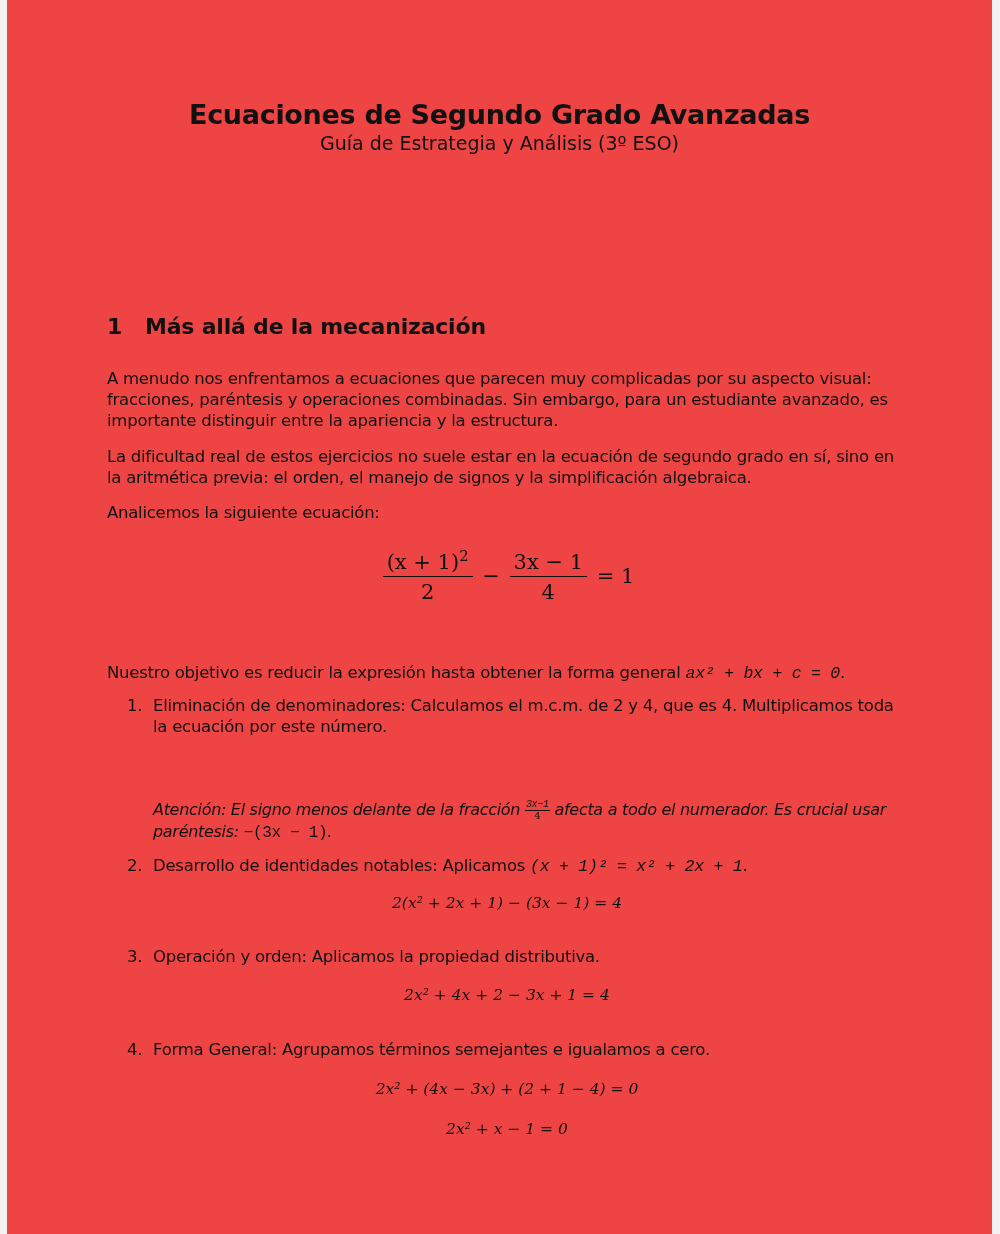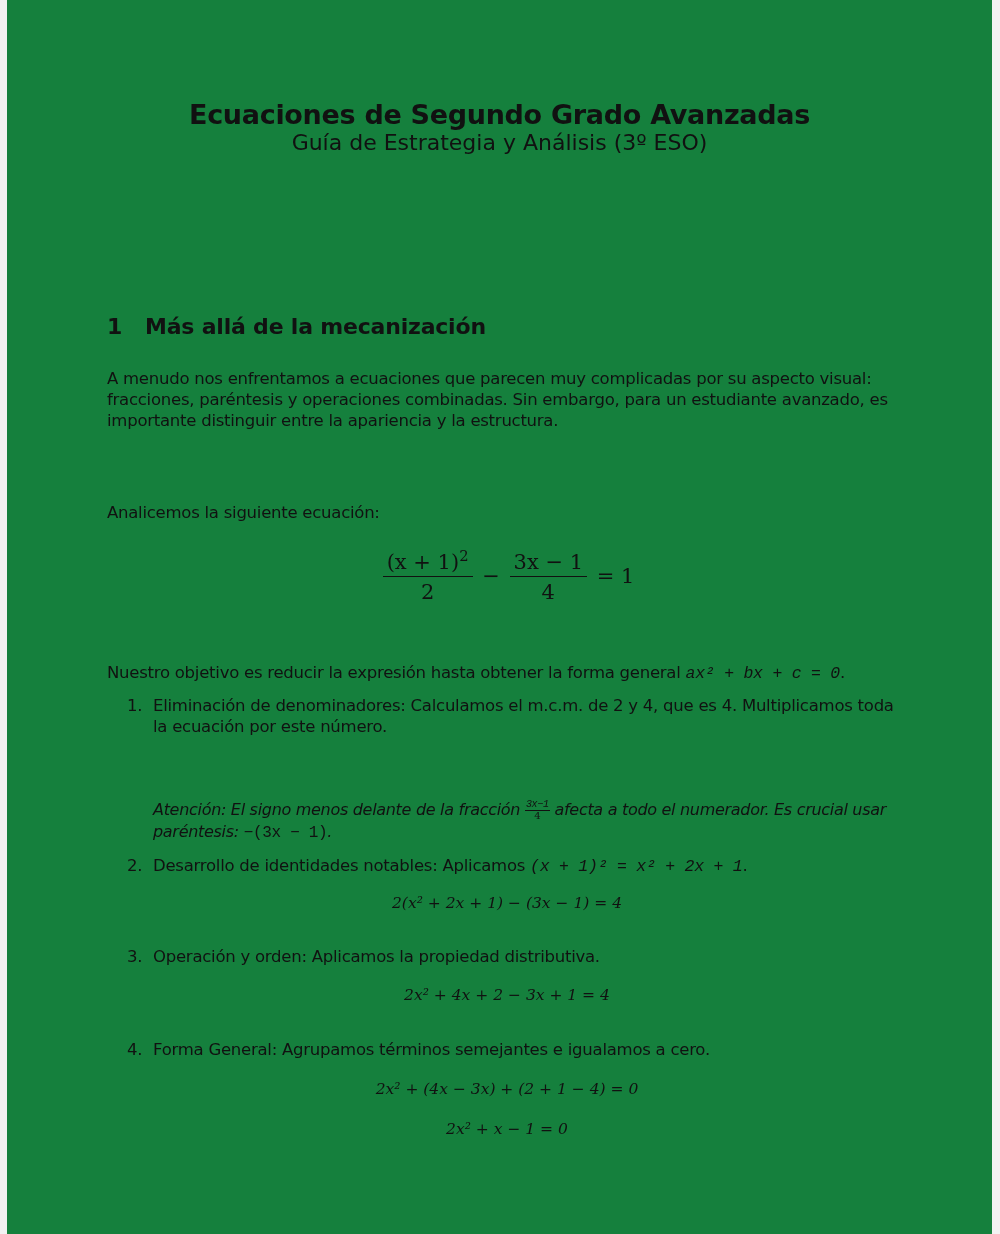--- a/index.html
+++ b/index.html
@@ -4,26 +4,26 @@
 <style>
   html, body { margin: 0; padding: 0; }
   body {
     width: 1000px; height: 1234px; overflow: hidden;
     background: #f2f2f2;
     font-family: "DejaVu Sans", sans-serif;
     color: #111;
   }
   .page {
     position: absolute; left: 7px; top: 0; width: 985px; height: 1234px;
-    background: #15803d;
+    background: #ef4444;
   }
   .content { position: absolute; left: 100px; width: 800px; }
   .title-block { position: absolute; top: 98px; left: 0; width: 985px; text-align: center; }
   .doc-title { font-weight: bold; font-size: 27px; letter-spacing: -0.3px; line-height: 34px; }
-  .doc-subtitle { font-size: 22px; line-height: 22px; }
+  .doc-subtitle { font-size: 19px; line-height: 22px; }
   .section-heading { position: absolute; top: 272px; font-size: 22px; font-weight: bold; letter-spacing: -0.2px; }
   .section-heading .num { display: inline-block; width: 38px; }
   p { margin: 0; font-size: 16.5px; line-height: 21px; letter-spacing: -0.25px; }
   .p1 { position: absolute; top: 326px; }
   .p2 { position: absolute; top: 404px; }
   .p3 { position: absolute; top: 460px; }
   .mi { font-family: Liberation Mono, monospace; font-style: italic; }
   .display { position: absolute; left: 0; width: 800px; text-align: center; font-family: "DejaVu Serif", serif; font-size: 15.5px; }
   .frac { display: inline-block; vertical-align: middle; text-align: center; margin: 0 3px; }
   .frac .num-part { display: block; padding: 0 4px 2px; border-bottom: 1px solid #111; }
@@ -60,20 +60,21 @@
   </div>
 
   <div class="content" style="top:0;height:1234px;margin-top:42px;">
 
     <div class="section-heading">
       <span class="num">1</span><span>Más allá de la mecanización</span>
     </div>
 
     <p class="p1"><span>A menudo nos enfrentamos a ecuaciones que parecen muy complicadas por su aspecto visual: fracciones, paréntesis y operaciones combinadas. Sin embargo, para un estudiante avanzado, es importante distinguir entre la </span><b>apariencia</b><span> y la </span><b>estructura</b><span>.</span></p>
 
+    <p class="p2"><span>La dificultad real de estos ejercicios no suele estar en la ecuación de segundo grado en sí, sino en la </span><b>aritmética previa</b><span>: el orden, el manejo de signos y la simplificación algebraica.</span></p>
 
     <p class="p3">Analicemos la siguiente ecuación:</p>
 
     <div class="display eq-main">
       <span class="frac">
         <span class="num-part"><span>(x + 1)</span><sup>2</sup></span>
         <span class="den-part">2</span>
       </span>
       <span>−</span>
       <span class="frac">

